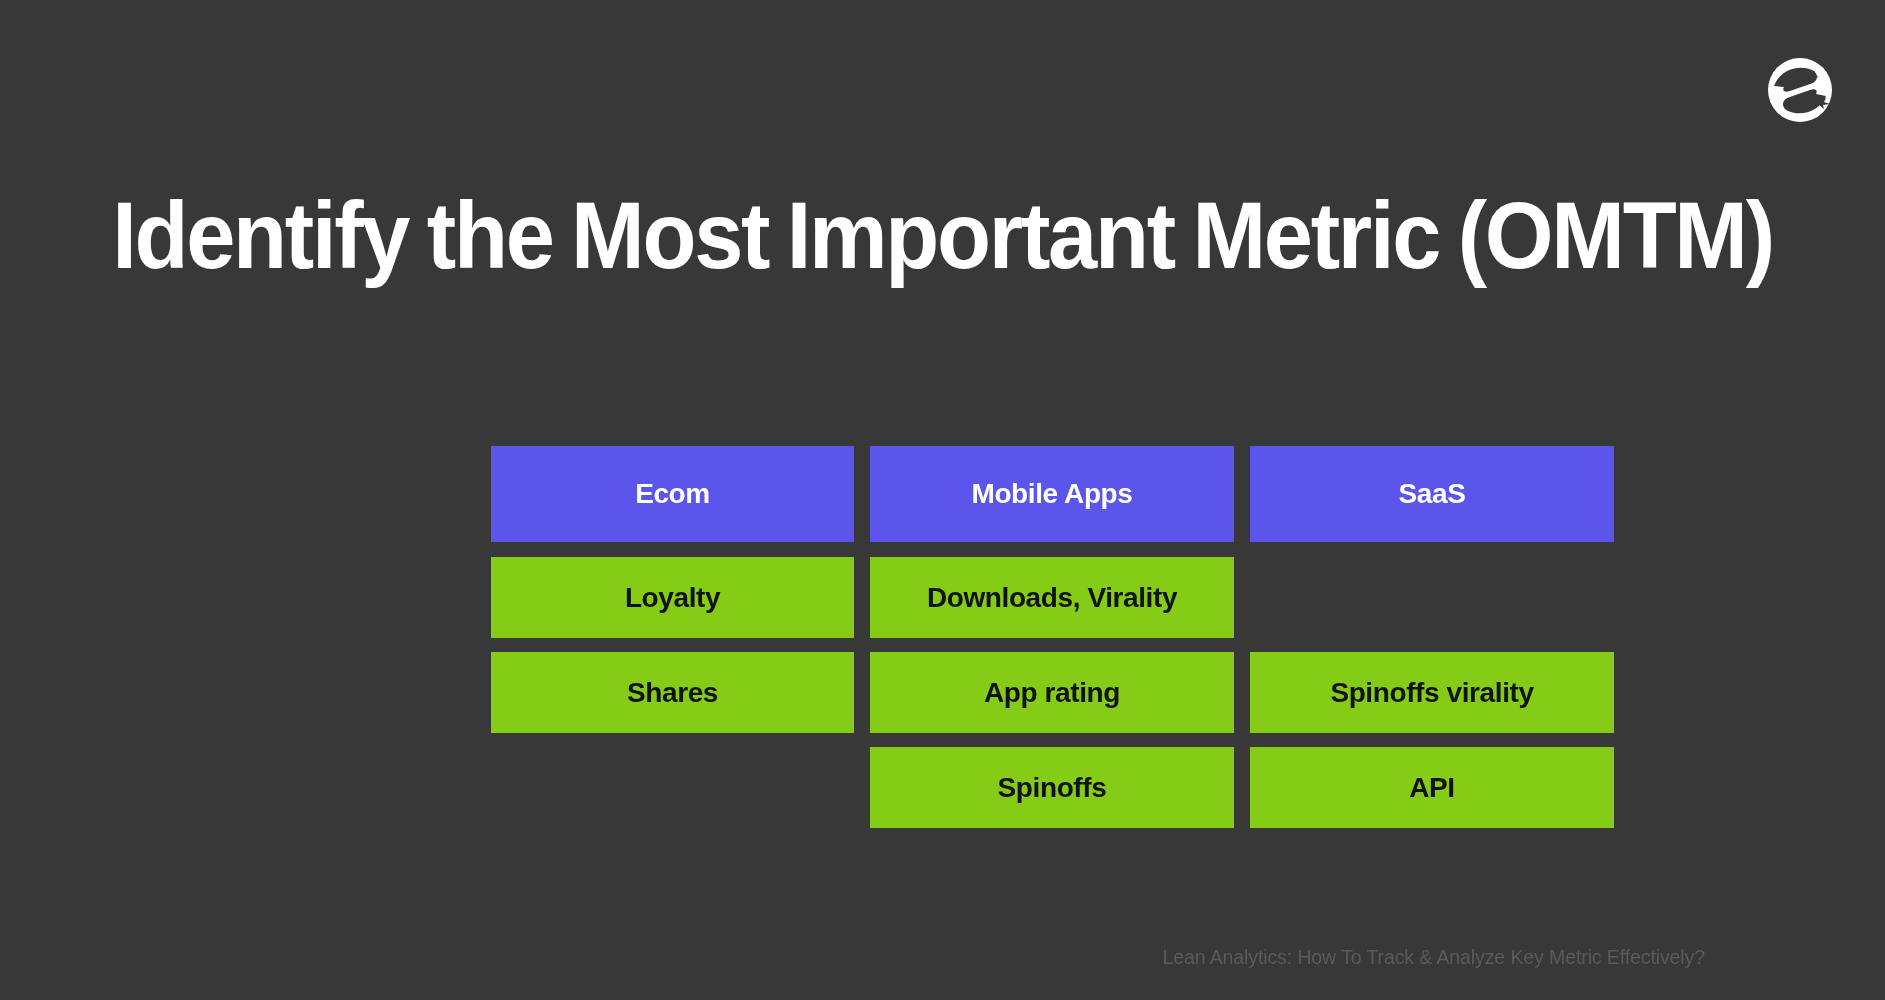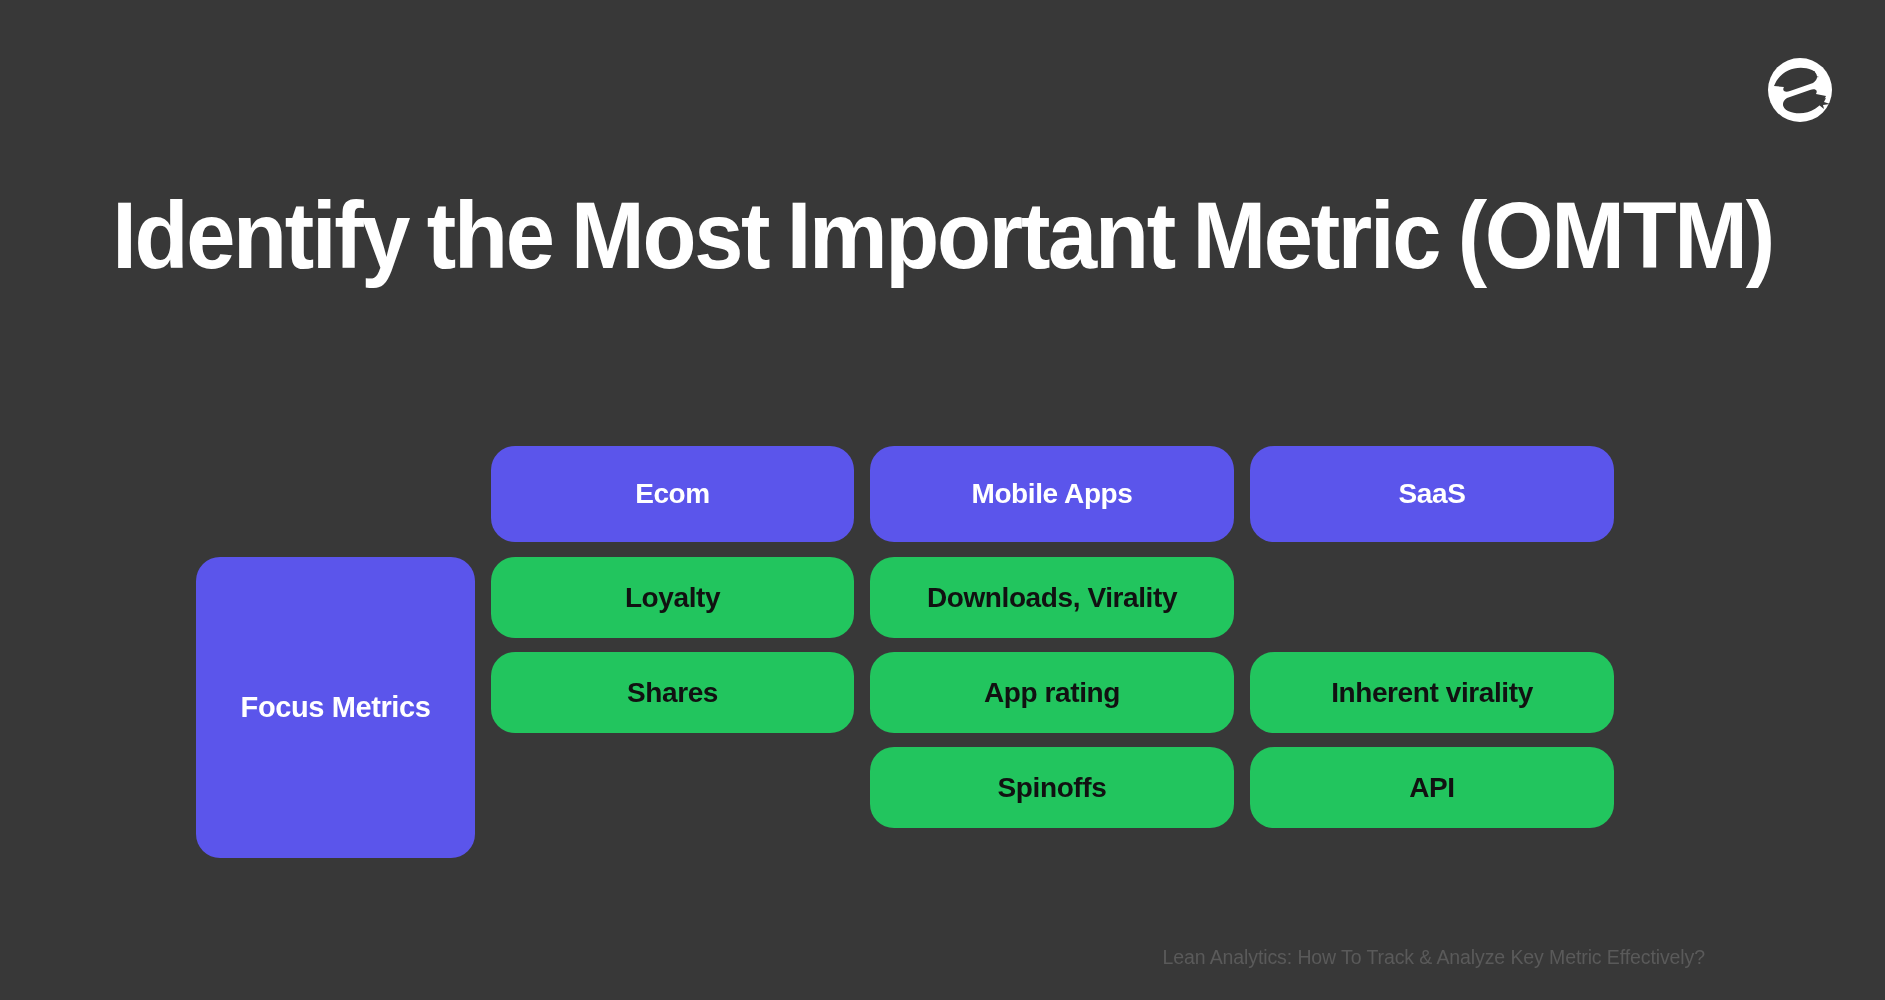--- a/index.html
+++ b/index.html
@@ -65,30 +65,29 @@
 
   .cell {
     display: flex;
     align-items: center;
     justify-content: center;
     text-align: center;
     font-weight: 700;
     font-size: 28px;
     letter-spacing: -0.4px;
     padding: 4px 10px;
-    border-radius: 24px;
   }
 
   .cell-head {
     background: #5B55EB;
     color: #ffffff;
   }
 
   .cell-body {
-    background: #22c55e;
+    background: #84cc16;
     color: #111111;
   }
 
   .cell-rowlabel {
     background: #5B55EB;
     color: #ffffff;
     font-size: 29px;
   }
 
   .cell-empty {
@@ -147,28 +146,27 @@
   <h1 class="title">Identify the Most Important Metric (OMTM)</h1>
 
   <div class="table">
 
     <div class="cell cell-empty g-corner"></div>
 
     <div class="cell cell-head g-h1">Ecom</div>
     <div class="cell cell-head g-h2">Mobile Apps</div>
     <div class="cell cell-head g-h3">SaaS</div>
 
-    <div class="cell cell-rowlabel g-label">Focus Metrics</div>
 
     <div class="cell cell-body g-r1c1">Loyalty</div>
     <div class="cell cell-body g-r1c2">Downloads, Virality</div>
 
     <div class="cell cell-body g-r2c1">Shares</div>
     <div class="cell cell-body g-r2c2">App rating</div>
-    <div class="cell cell-body g-r2c3">Inherent virality</div>
+    <div class="cell cell-body g-r2c3">Spinoffs virality</div>
 
     <div class="cell cell-body g-r3c2 r3">Spinoffs</div>
     <div class="cell cell-body g-r3c3 r3">API</div>
 
   </div>
 
   <div class="footer">Lean Analytics: How To Track &amp; Analyze Key Metric Effectively?</div>
 
 </div>
 

